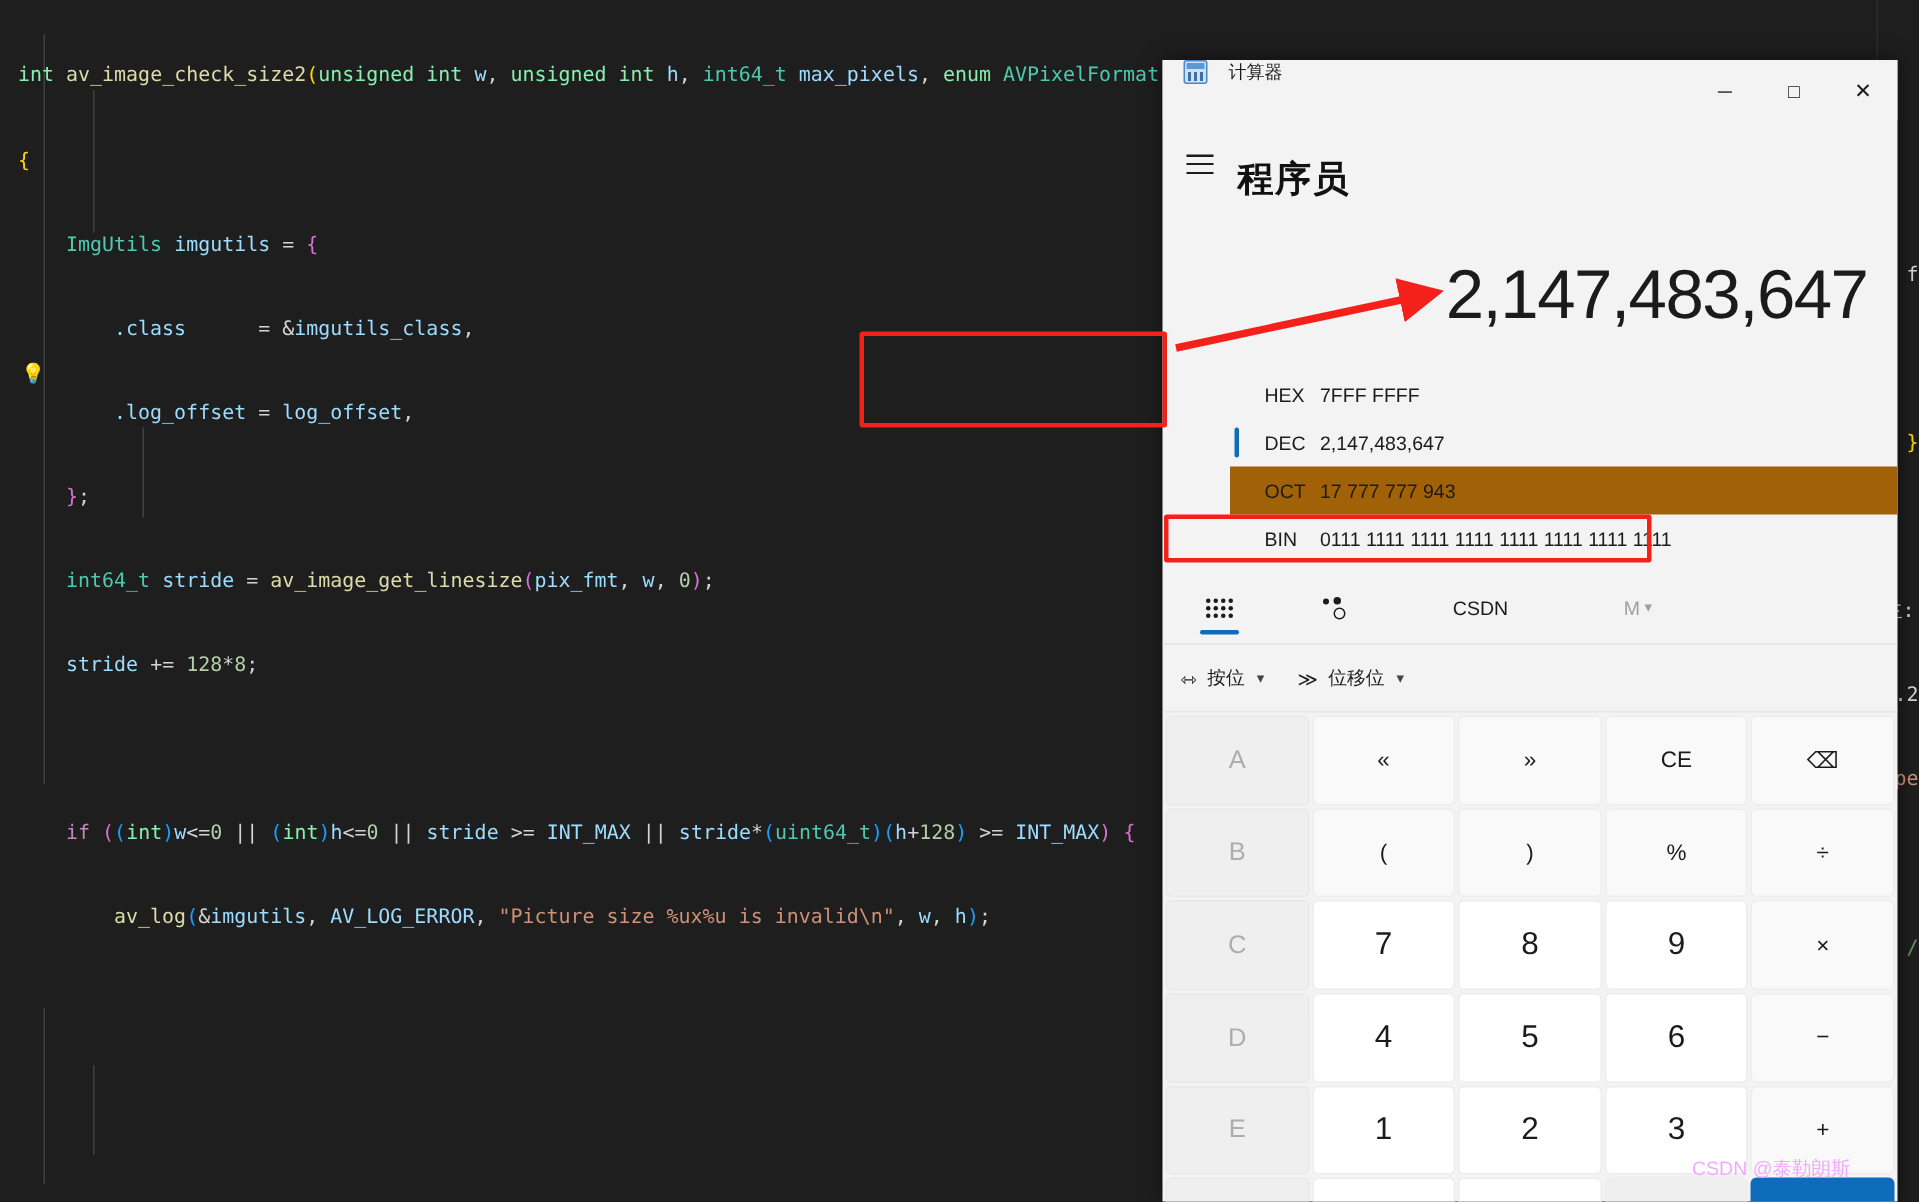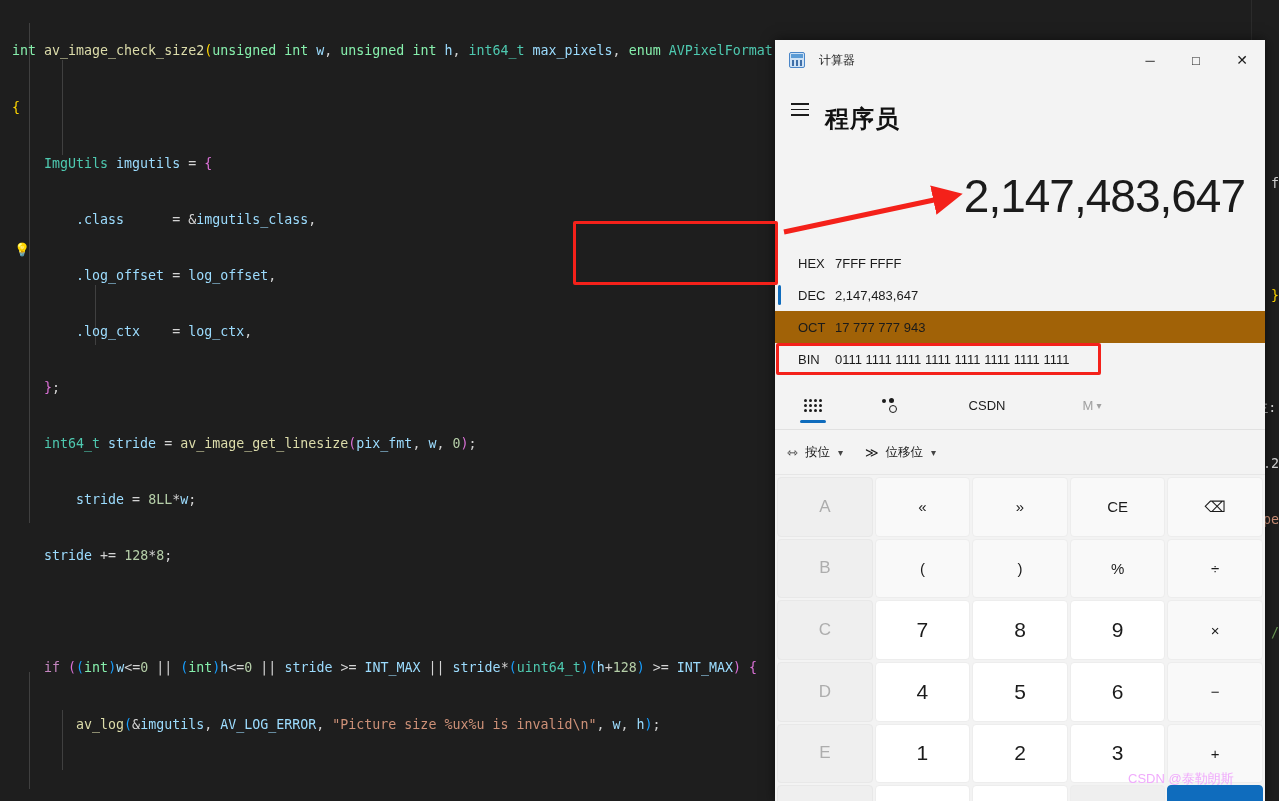--- a/index.html
+++ b/index.html
@@ -70,21 +70,21 @@
   #hscroll{position:absolute;left:0;bottom:0;width:1251px;height:12px;background:#1e1e1e;}
 
   
   #calc{
     position:absolute;left:775px;top:40px;width:490px;height:761px;
     background:#f3f3f3;
     box-shadow:0 0 12px rgba(0,0,0,.55);
     font-family:"Liberation Sans", sans-serif;
     overflow:hidden;
   }
-  #titlebar{height:40px;display:flex;align-items:center;background:#f3f3f3;}
+  #titlebar{height:40px;display:flex;background:#f3f3f3;}
   #calc-icon{
     width:16px;height:16px;margin-left:14px;margin-right:14px;
     border:1.5px solid #4a86c8;background:#cfe2f5;border-radius:2px;
     position:relative;box-sizing:border-box;
   }
   #calc-icon::before{
     content:"";position:absolute;left:1px;top:1px;right:1px;height:4px;background:#5b9bd5;
   }
   #calc-icon::after{
     content:"";position:absolute;left:2px;top:7px;width:10px;height:6px;
@@ -101,21 +101,21 @@
     width:18px;height:13px;margin-left:16px;margin-right:16px;
     background:linear-gradient(#1b1b1b 0 1.6px,transparent 1.6px 5.7px,
               #1b1b1b 5.7px 7.3px,transparent 7.3px 11.4px,#1b1b1b 11.4px 13px);
   }
   #mode-name{font-size:24px;font-weight:bold;color:#111;letter-spacing:1px;margin-top:20px;}
 
   #display{height:85px;display:flex;align-items:flex-end;justify-content:flex-end;
            padding:0 20px 2px 0;}
   #display-value{font-size:46px;color:#1b1b1b;font-weight:400;letter-spacing:-1px;}
 
-  #bases{margin-top:22px;}
+  #bases{margin-top:22px;margin-left:45px;}
   .base-row{height:32px;display:flex;align-items:center;position:relative;padding-left:10px;}
   .base-row.hovered{background:#a16207;}
   .sel-bar{position:absolute;left:3px;top:6px;width:3px;height:20px;background:#0f6cbd;border-radius:2px;}
   .base-label{width:50px;font-size:13px;color:#1b1b1b;padding-left:13px;box-sizing:border-box;}
   .base-value{font-size:13px;color:#1b1b1b;}
 
   #toolbar{height:48px;display:flex;align-items:center;border-bottom:1px solid #e1e1e1;margin-top:6px;}
   .tb-item{flex:0 0 auto;display:flex;align-items:center;justify-content:center;
            height:48px;position:relative;font-size:13px;color:#1b1b1b;}
   #tb-keypad{width:76px;}
@@ -169,24 +169,22 @@
   <div class="guide" id="g5"></div>
 
   <div class="gutter-bulb">💡</div>
 
   <div id="code-lines">
     <div class="cl"><span class="kw">int</span> <span class="fn">av_image_check_size2</span><span class="br1">(</span><span class="kw">unsigned</span> <span class="kw">int</span> <span class="var">w</span><span class="pun">,</span> <span class="kw">unsigned</span> <span class="kw">int</span> <span class="var">h</span><span class="pun">,</span> <span class="typ">int64_t</span> <span class="var">max_pixels</span><span class="pun">,</span> <span class="kw">enum</span> <span class="typ">AVPixelFormat</span> <span class="var">pix_fmt</span><span class="pun">,</span> <span class="kw">int</span> <span class="var">log_offset</span><span class="pun">,</span> <span class="kw">void</span> <span class="var">*log_ctx</span><span class="br1">)</span></div>
     <div class="cl"><span class="br1">{</span></div>
     <div class="cl">    <span class="typ">ImgUtils</span> <span class="var">imgutils</span> <span class="op">=</span> <span class="br2">{</span></div>
     <div class="cl">        <span class="mem">.class</span>      <span class="op">=</span> <span class="op">&amp;</span><span class="var">imgutils_class</span><span class="pun">,</span></div>
     <div class="cl">        <span class="mem">.log_offset</span> <span class="op">=</span> <span class="var">log_offset</span><span class="pun">,</span></div>
-    <div class="cl">        <span class="mem">.log_ctx</span>    <span class="op">=</span> <span class="var">log_ctx</span><span class="pun">,</span></div>
     <div class="cl">    <span class="br2">}</span><span class="pun">;</span></div>
     <div class="cl">    <span class="typ">int64_t</span> <span class="var">stride</span> <span class="op">=</span> <span class="fn">av_image_get_linesize</span><span class="br2">(</span><span class="var">pix_fmt</span><span class="pun">,</span> <span class="var">w</span><span class="pun">,</span> <span class="num">0</span><span class="br2">)</span><span class="pun">;</span></div>
-    <div class="cl">        <span class="var">stride</span> <span class="op">=</span> <span class="num">8LL</span><span class="op">*</span><span class="var">w</span><span class="pun">;</span></div>
     <div class="cl">    <span class="var">stride</span> <span class="op">+=</span> <span class="num">128</span><span class="op">*</span><span class="num">8</span><span class="pun">;</span></div>
     <div class="cl"> </div>
     <div class="cl">    <span class="kw2">if</span> <span class="br2">(</span><span class="br3">(</span><span class="kw">int</span><span class="br3">)</span><span class="var">w</span><span class="op">&lt;=</span><span class="num">0</span> <span class="op">||</span> <span class="br3">(</span><span class="kw">int</span><span class="br3">)</span><span class="var">h</span><span class="op">&lt;=</span><span class="num">0</span> <span class="op">||</span> <span class="var">stride</span> <span class="op">&gt;=</span> <span class="mac">INT_MAX</span> <span class="op">||</span> <span class="var">stride</span><span class="op">*</span><span class="br3">(</span><span class="typ">uint64_t</span><span class="br3">)</span><span class="br3">(</span><span class="var">h</span><span class="op">+</span><span class="num">128</span><span class="br3">)</span> <span class="op">&gt;=</span> <span class="mac">INT_MAX</span><span class="br2">)</span> <span class="br2">{</span></div>
     <div class="cl">        <span class="fn">av_log</span><span class="br3">(</span><span class="op">&amp;</span><span class="var">imgutils</span><span class="pun">,</span> <span class="mac">AV_LOG_ERROR</span><span class="pun">,</span> <span class="str">"Picture size %ux%u is invalid\n"</span><span class="pun">,</span> <span class="var">w</span><span class="pun">,</span> <span class="var">h</span><span class="br3">)</span><span class="pun">;</span></div>
     
     
     
     
     
     

